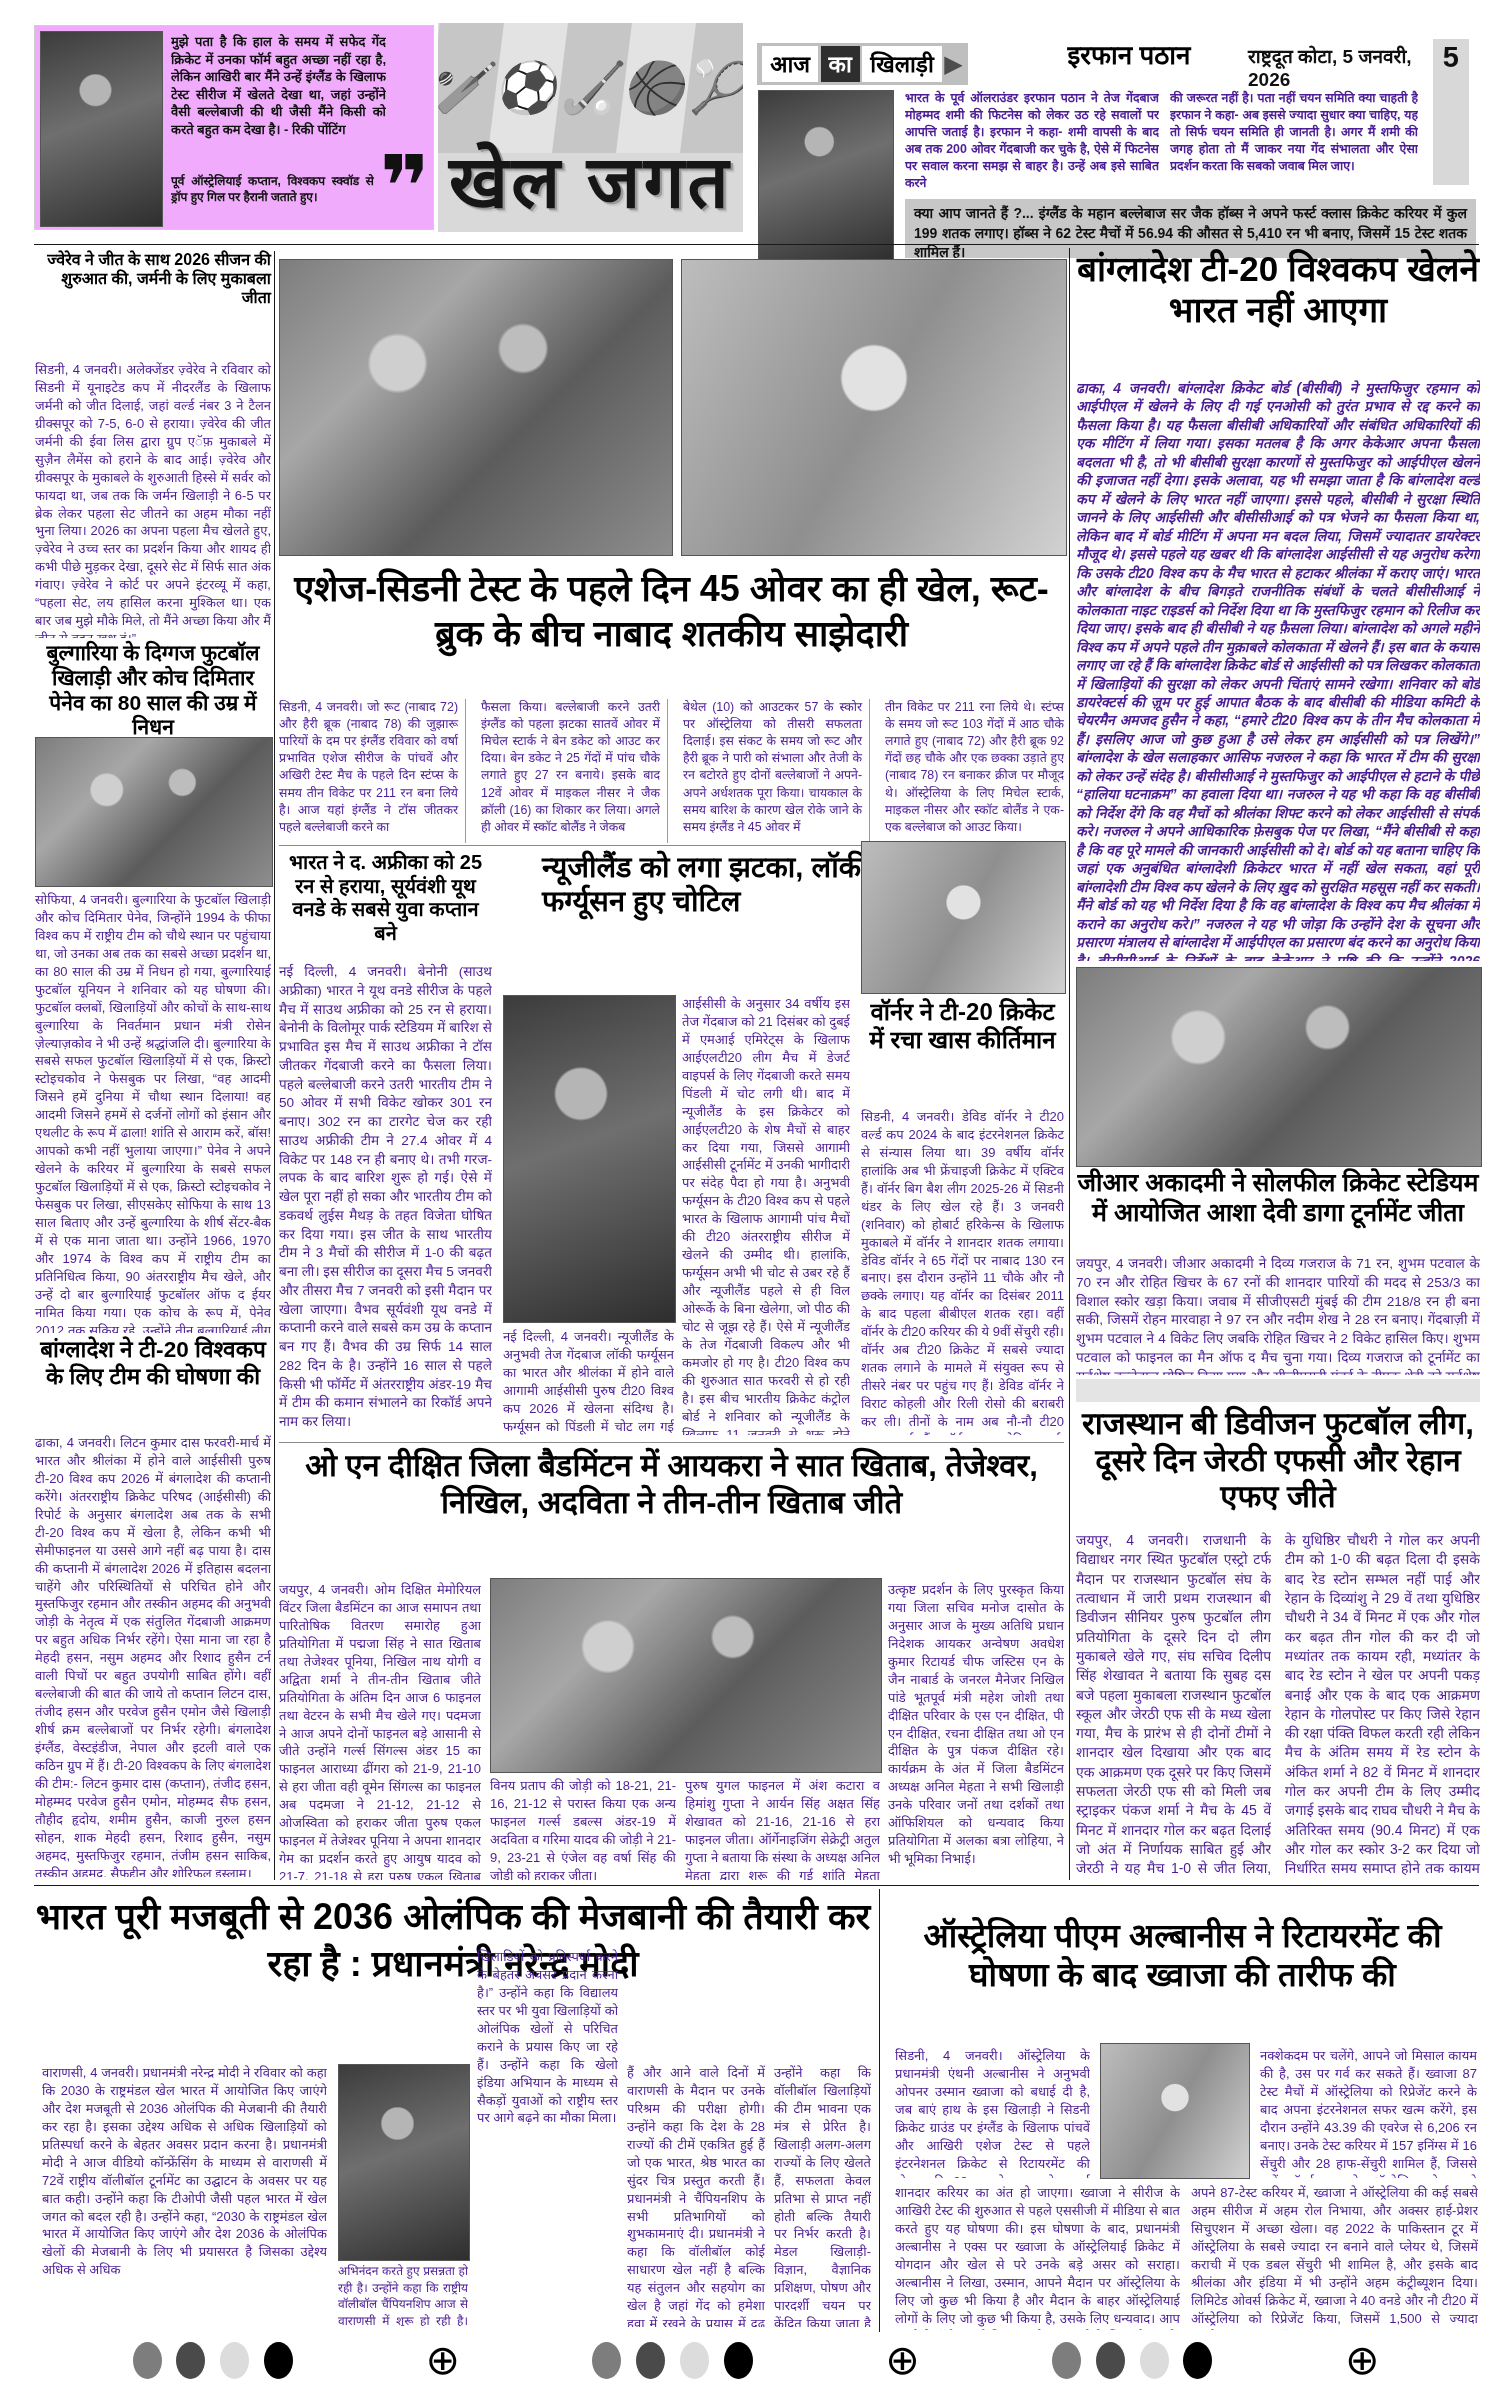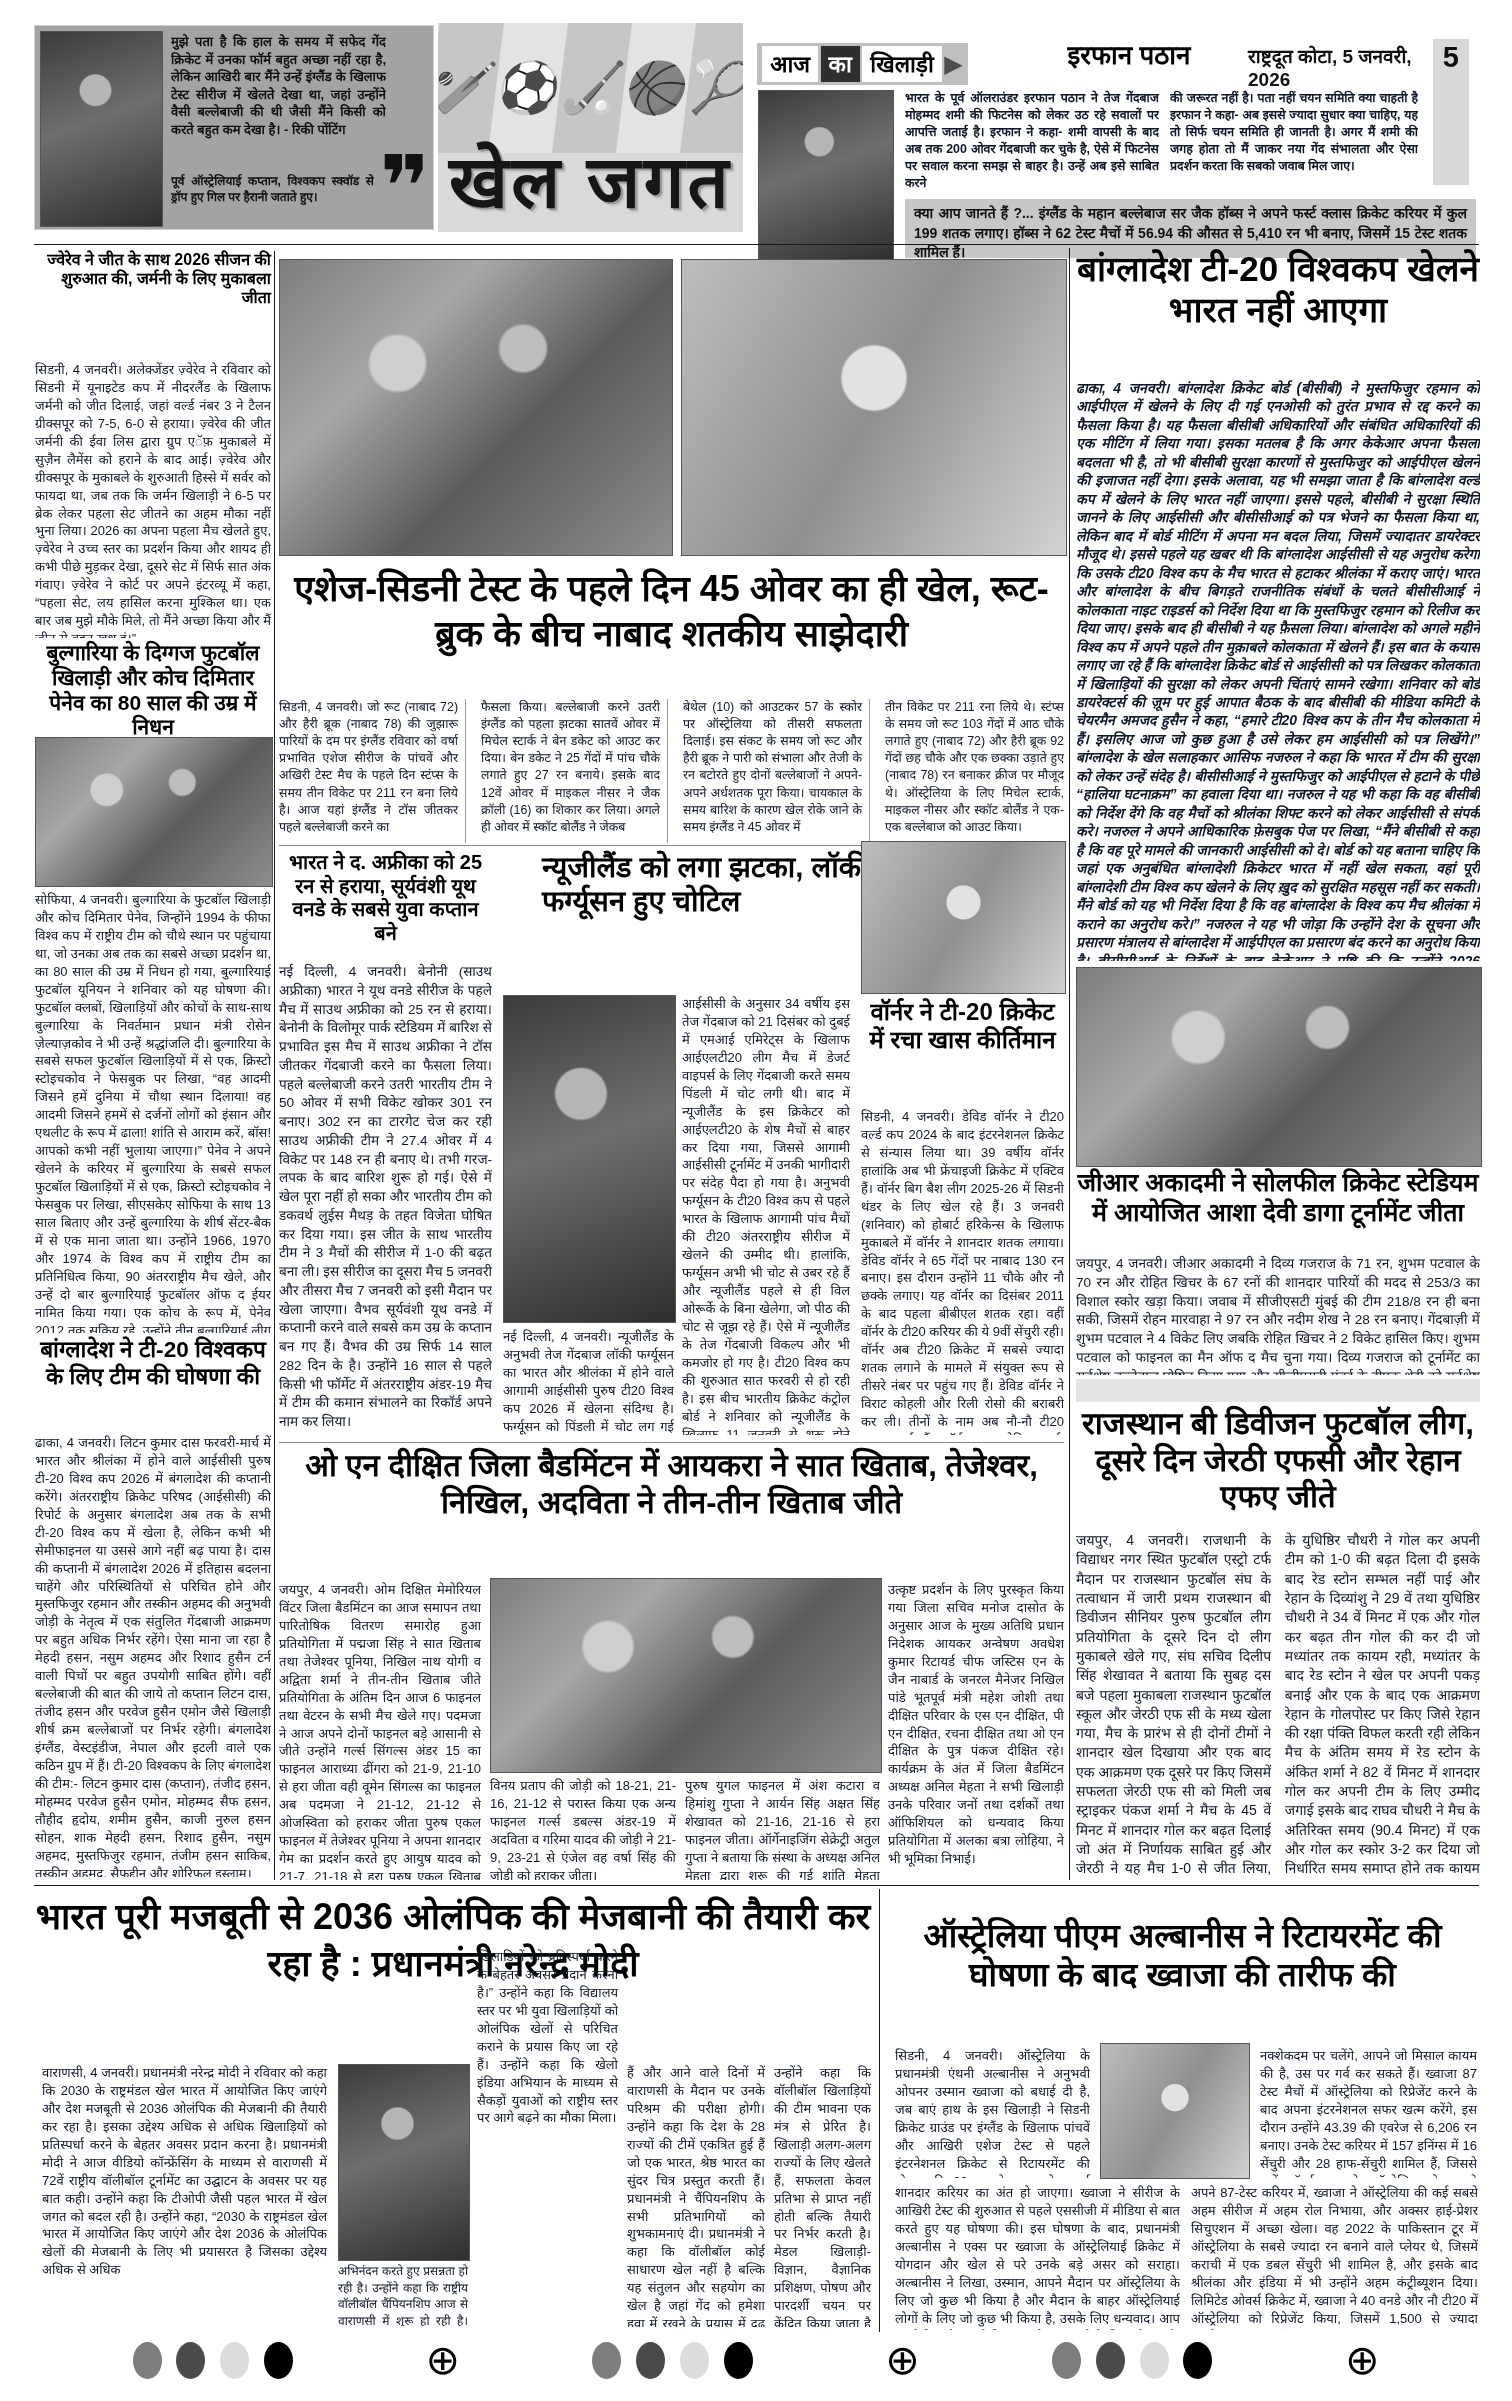--- a/index.html
+++ b/index.html
@@ -1,34 +1,34 @@
 <!DOCTYPE html>
 <html style="font-size:9px"><head>
 <meta charset="utf-8">
 <style>
   html,body{margin:0;padding:0;background:#9a9a9a;}
   .page{position:relative;width:1512px;height:2401px;background:#fff;margin:0 auto;
         font-family:"Liberation Sans","DejaVu Sans",sans-serif;color:#101010;overflow:hidden;}
   .abs{position:absolute;}
   .hl{font-weight:900;color:#000;text-align:center;line-height:1.18;letter-spacing:0;}
-  .body-txt{text-align:justify;overflow:hidden;line-height:1.38;color:#0f172a;}
+  .body-txt{text-align:justify;overflow:hidden;line-height:1.38;color:#4c1d95;}
   .photo{background:
      radial-gradient(circle at 30% 35%, #cfcfcf 0 8%, transparent 9%),
      radial-gradient(circle at 62% 30%, #bdbdbd 0 7%, transparent 8%),
      linear-gradient(135deg,#7d7d7d 0%,#a7a7a7 30%,#5c5c5c 60%,#8e8e8e 100%);
      border:0.6px solid #555;}
   .photo.dark{background:
      radial-gradient(circle at 45% 30%, #b5b5b5 0 10%, transparent 11%),
      linear-gradient(160deg,#3c3c3c 0%,#6f6f6f 45%,#2e2e2e 100%);}
   .photo.light{background:
      radial-gradient(circle at 50% 40%, #e2e2e2 0 12%, transparent 13%),
      linear-gradient(120deg,#bdbdbd 0%,#8f8f8f 50%,#d2d2d2 100%);}
   .vrule{width:1.1px;background:#1a1a1a;}
   .hrule{height:1.1px;background:#1a1a1a;}
-  .quote-box{background:#a3a3a3;border:0.6px solid #cfcfcf;}
+  .quote-box{background:#f0abfc;border:0.6px solid #cfcfcf;}
   .quote-txt{font-weight:bold;text-align:justify;line-height:1.35;}
   .masthead{background:#d9d9d9;overflow:hidden;}
   .stripe{position:absolute;top:0;height:62%;transform:skewX(-7deg);display:flex;align-items:center;justify-content:center;}
   .stripe span{font-size:50px;filter:grayscale(1);}
   .mast-title{position:absolute;left:0;right:0;bottom:3.4px;text-align:center;font-weight:900;color:#161616;
       text-shadow:2.3px 2.3px 0 #9a9a9a,4px 4px 0 #c9c9c9;letter-spacing:3.4px;}
   .badge-seg{display:inline-block;font-weight:900;padding:2.3px 8px;}
   .dyk{background:#c7c7c7;font-weight:bold;text-align:justify;line-height:1.4;padding:5.6px 9px;}
   .bold-ital{font-weight:bold;font-style:italic;}
   .pgnum{background:#d8d8d8;text-align:center;font-weight:900;}

